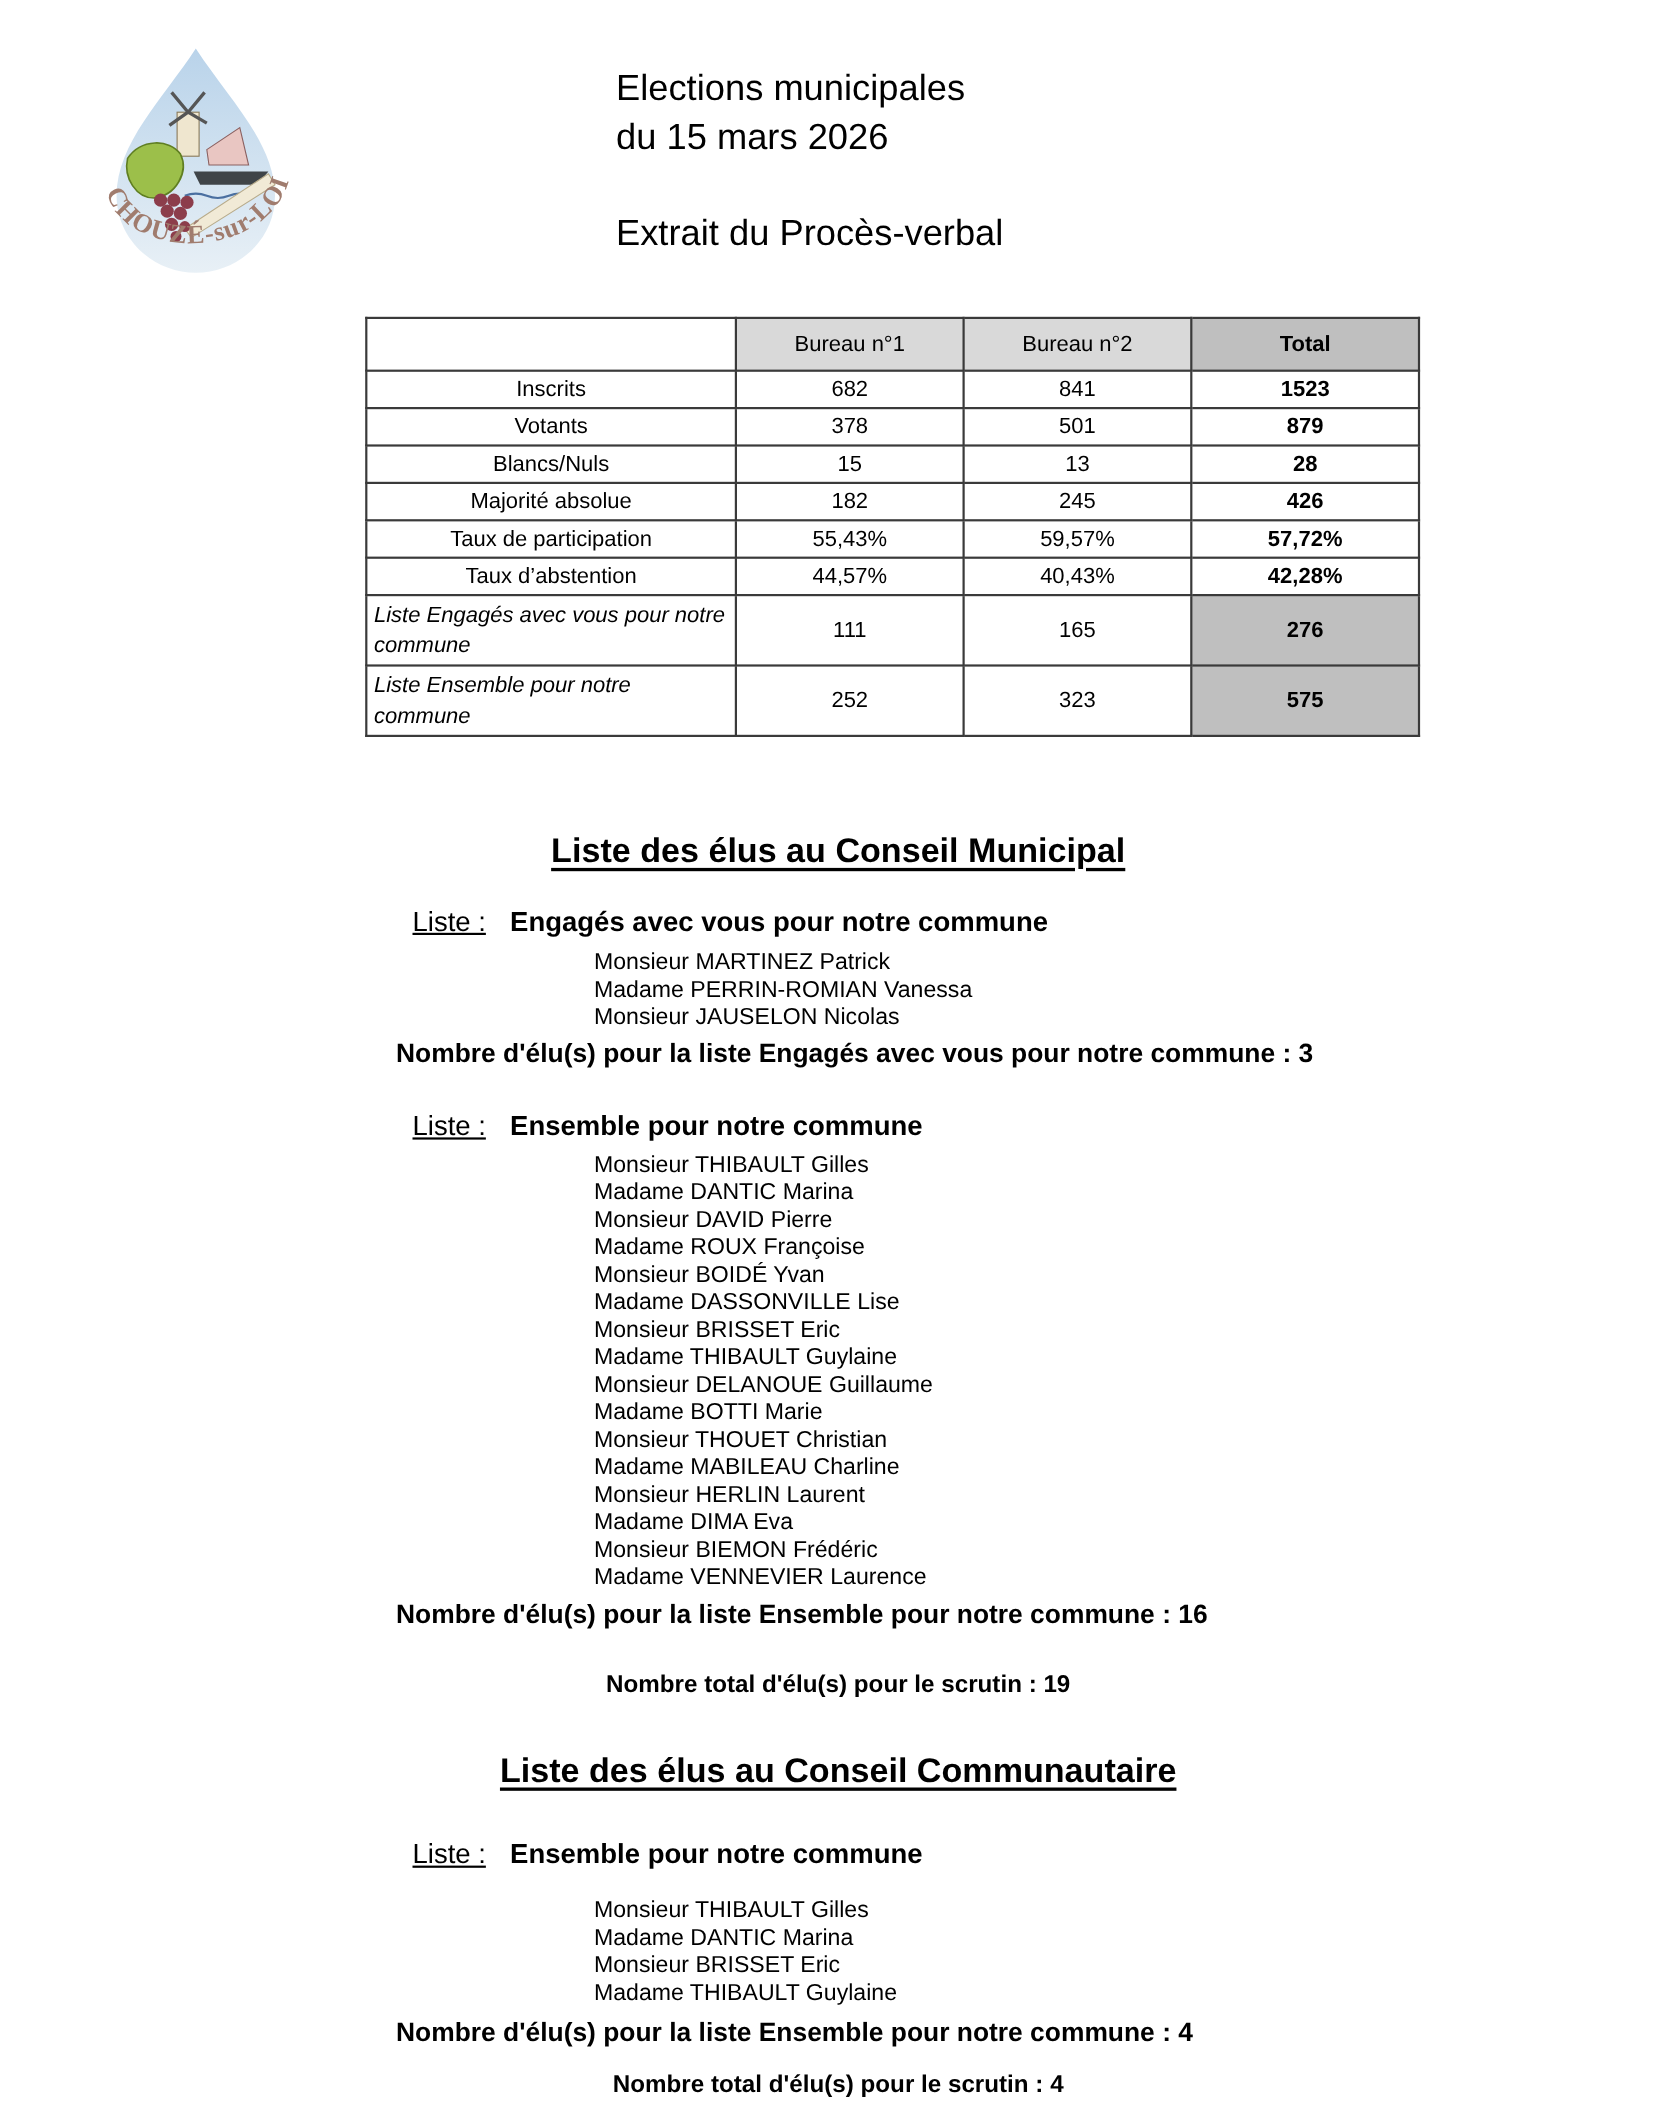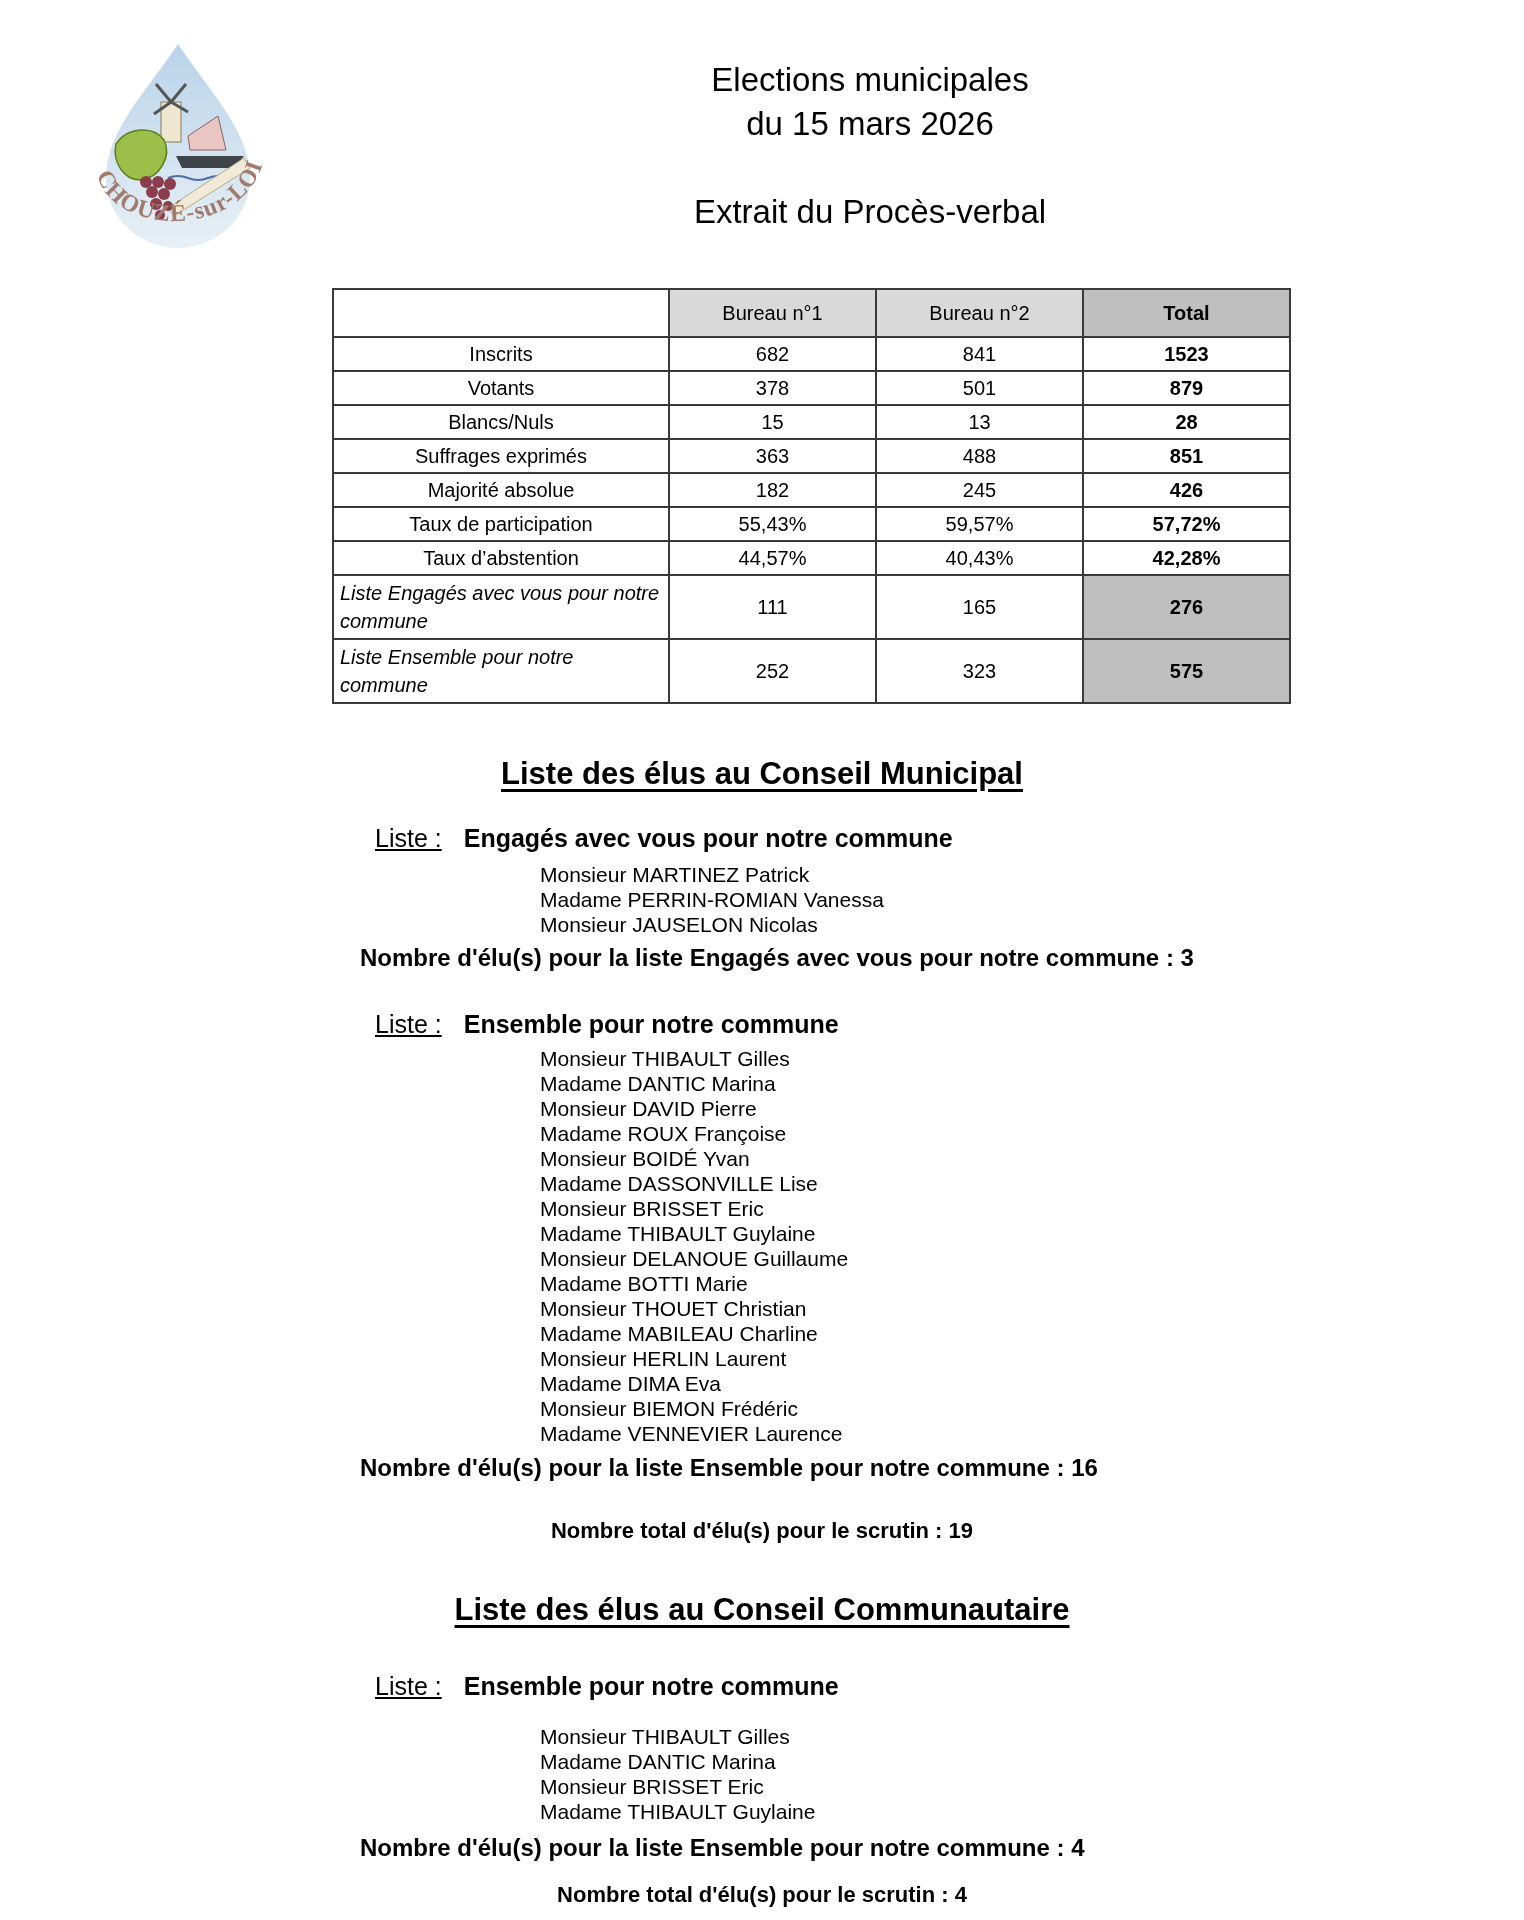--- a/index.html
+++ b/index.html
@@ -3,21 +3,21 @@
 <meta charset="utf-8">
 <style>
   html, body { margin: 0; padding: 0; background: #ffffff; }
   body { width: 1524px; height: 1920px; position: relative; overflow: hidden; color: #000; }
   .page { position: absolute; left: 0; top: 0; width: 1524px; height: 1920px; }
 
   
   .logo { position: absolute; left: 68px; top: 40px; width: 220px; height: 220px; }
 
   
-  .header { position: absolute; left: 560px; top: 58px; width: 620px; text-align: center;
+  .header { position: absolute; left: 560px; top: 58px; width: 620px; 
             font-family: "Liberation Sans", sans-serif; font-size: 33px; line-height: 44px; }
   .header .line { display: block; }
   .header .spacer { display: block; height: 44px; }
 
   
   .results { position: absolute; left: 332px; top: 288px; border-collapse: collapse;
              font-family: "Liberation Sans", sans-serif; font-size: 20px; }
   .results td, .results th { border: 2px solid #3a3a3a; text-align: center; padding: 0 6px; font-weight: normal; }
   .results th { height: 46px; }
   .results td { height: 32px; }
@@ -113,26 +113,20 @@
       <td>Votants</td>
       <td>378</td>
       <td>501</td>
       <td class="tot">879</td>
     </tr>
     <tr>
       <td>Blancs/Nuls</td>
       <td>15</td>
       <td>13</td>
       <td class="tot">28</td>
-    </tr>
-    <tr>
-      <td>Suffrages exprimés</td>
-      <td>363</td>
-      <td>488</td>
-      <td class="tot">851</td>
     </tr>
     <tr>
       <td>Majorité absolue</td>
       <td>182</td>
       <td>245</td>
       <td class="tot">426</td>
     </tr>
     <tr>
       <td>Taux de participation</td>
       <td>55,43%</td>

